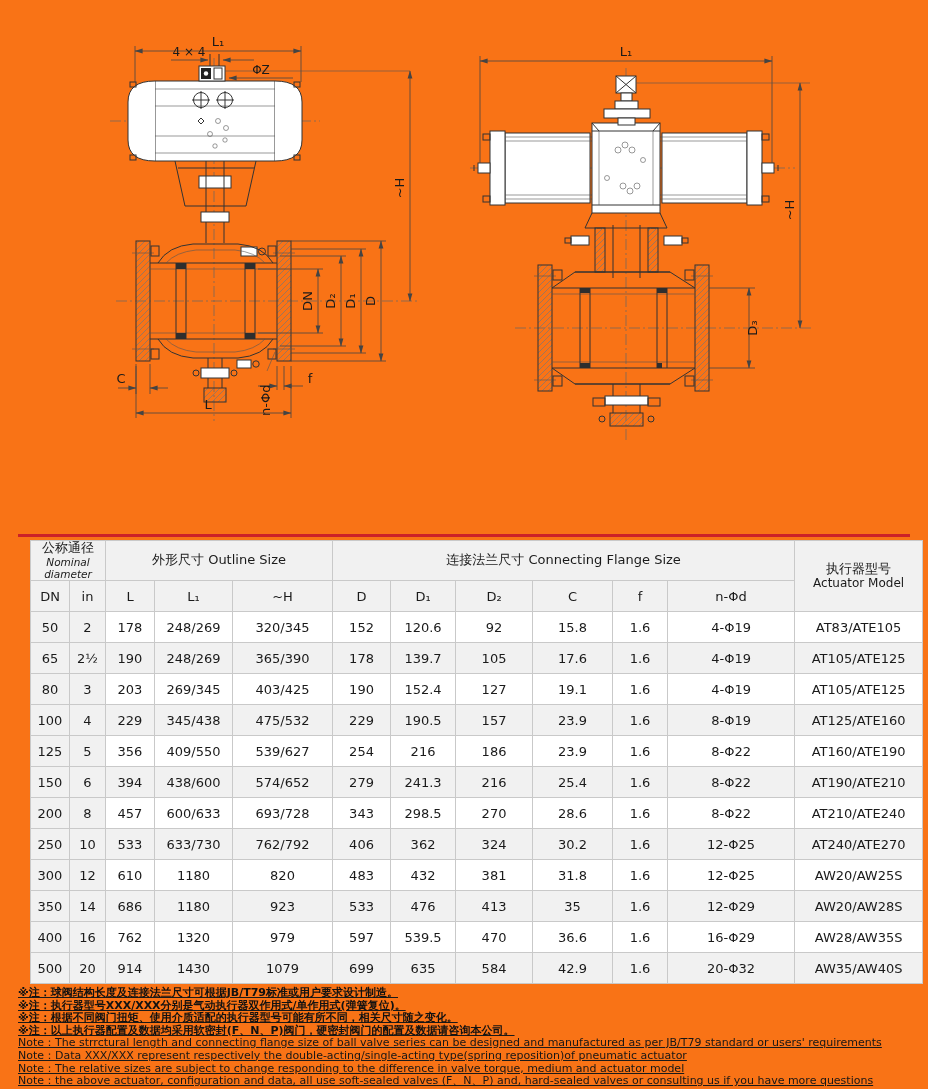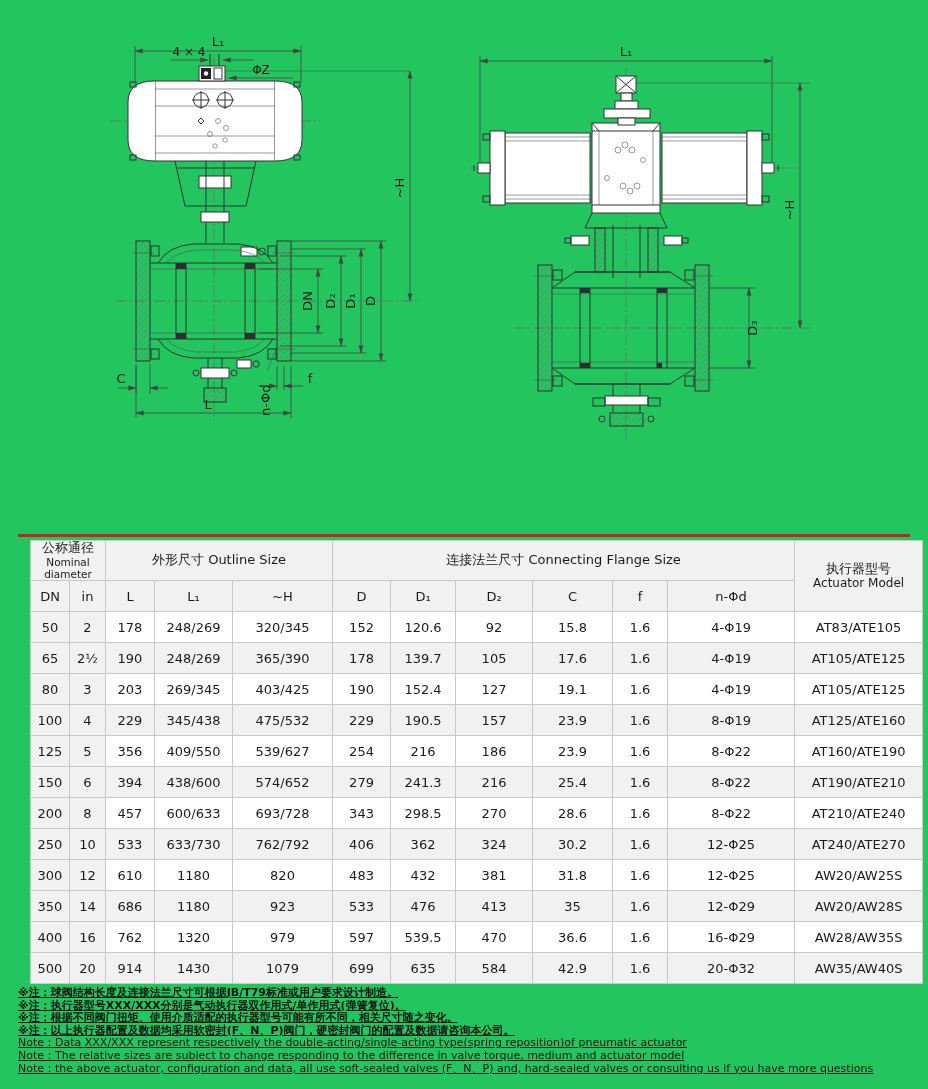--- a/index.html
+++ b/index.html
@@ -1,34 +1,34 @@
 <!DOCTYPE html>
 <html><head>
 <meta charset="utf-8">
 <style>
   html,body{margin:0;padding:0;}
-  .page{position:relative;width:928px;height:1089px;background:#22c55e;overflow:hidden;
+  .page{position:relative;width:928px;height:1089px;background:#f97316;overflow:hidden;
         font-family:"DejaVu Sans","Liberation Sans",sans-serif;color:#1a1a1a;}
   .abs{position:absolute;}
   
   .doc-title{left:18px;top:504px;width:892px;font-size:17px;font-weight:bold;color:#0d0d0d;
              letter-spacing:0.2px;white-space:nowrap;}
   .red-bar{left:18px;top:534px;width:892px;height:3px;}
   
   .tbl-wrap{left:2px;top:540px;width:892px;padding-left:28px;}
   table{border-collapse:collapse;table-layout:fixed;width:892px;font-size:13px;}
   th,td{border:1px solid #c9c9c9;text-align:center;vertical-align:middle;padding:0;font-weight:400;}
   thead th{background:#f1f1f1;}
   .hrow1 th{height:37px;line-height:1.15;}
   .hrow2 th{height:30px;}
   tbody td{height:30px;background:#ffffff;}
   tbody tr.alt td{background:#f1f1f1;}
   tbody td.dim{background:#f1f1f1;margin-top:48px;}
   .th-zh{font-size:13px;display:block;}
-  .th-en{font-size:10.5px;display:block;}
+  .th-en{font-size:10.5px;display:block;font-style:italic;}
   .th-en2{font-size:12px;display:block;}
   
   .notes{left:18px;top:987px;width:905px;text-decoration:underline;}
   .notes-zh div{font-size:11px;font-weight:bold;line-height:12.5px;color:#111;white-space:nowrap;}
   .notes-en div{font-size:11px;line-height:12.8px;color:#161616;white-space:nowrap;}
   
   svg{display:block;}
   .ln{stroke:#333;stroke-width:1;fill:none;}
   .lnf{stroke:#333;stroke-width:1;fill:#ffffff;}
   .thin{stroke:#555;stroke-width:0.6;fill:none;}
@@ -483,19 +483,20 @@
   </div>
 
   <div class="abs notes">
     <div class="notes-zh">
         <div>※注：球阀结构长度及连接法兰尺寸可根据JB/T79标准或用户要求设计制造。</div>
         <div>※注：执行器型号XXX/XXX分别是气动执行器双作用式/单作用式(弹簧复位)。</div>
         <div>※注：根据不同阀门扭矩、使用介质适配的执行器型号可能有所不同，相关尺寸随之变化。</div>
         <div>※注：以上执行器配置及数据均采用软密封(F、N、P)阀门，硬密封阀门的配置及数据请咨询本公司。</div>
       </div>
     <div class="notes-en">
+        <div>Note：The strrctural length and connecting flange size of ball valve series can be designed and manufactured as per JB/T79 standard or users' requirements</div>
         <div>Note：Data XXX/XXX represent respectively the double-acting/single-acting type(spring reposition)of pneumatic actuator</div>
         <div>Note：The relative sizes are subject to change responding to the difference in valve torque, medium and actuator model</div>
         <div>Note：the above actuator, configuration and data, all use soft-sealed valves (F、N、P) and, hard-sealed valves or consulting us if you have more questions</div>
       </div>
   </div>
 
 </div>
 
 </body></html>

